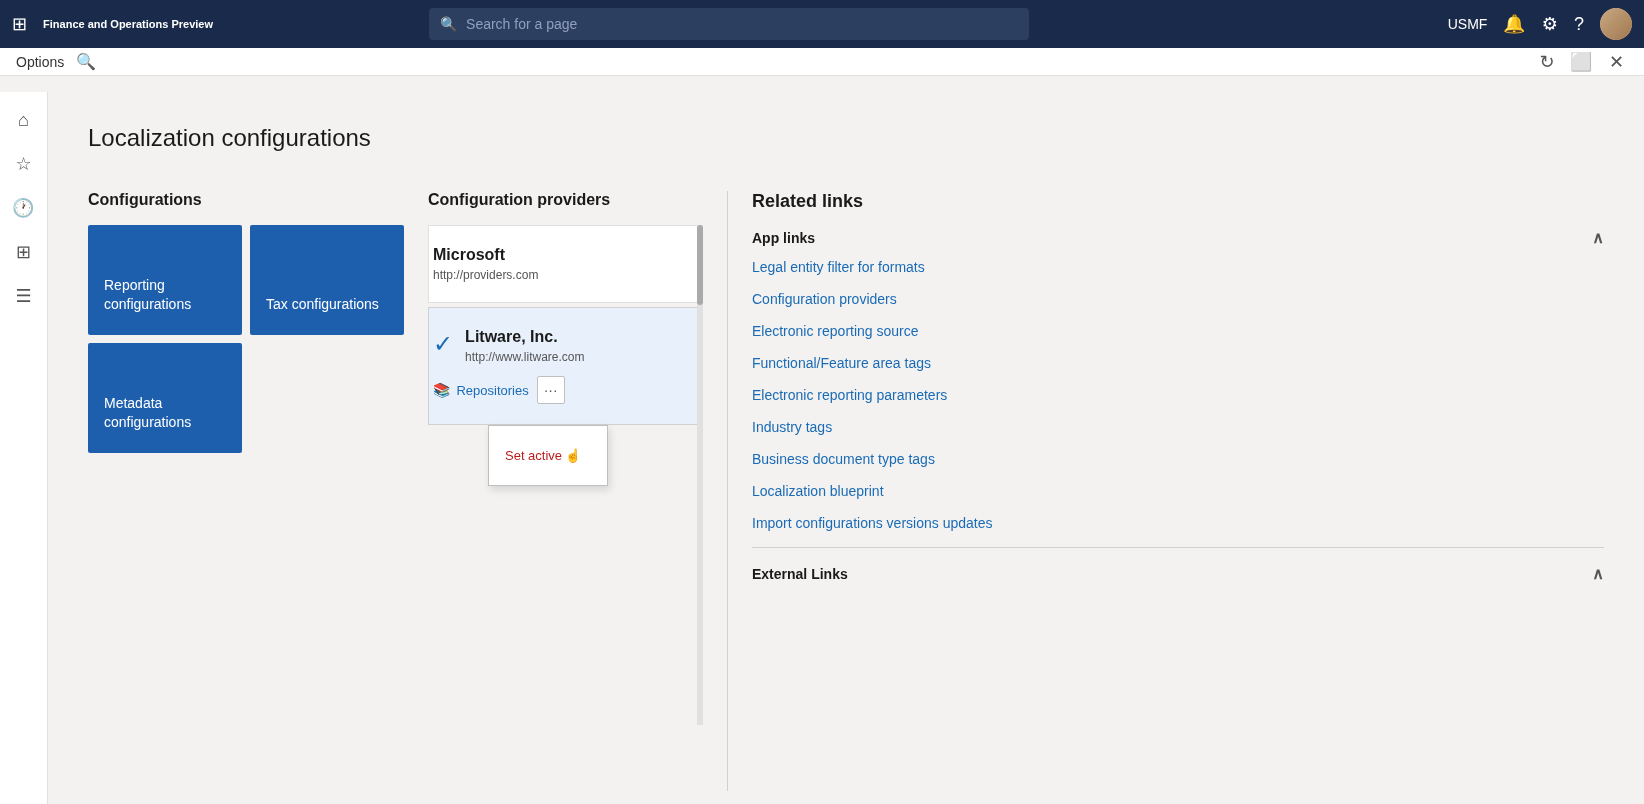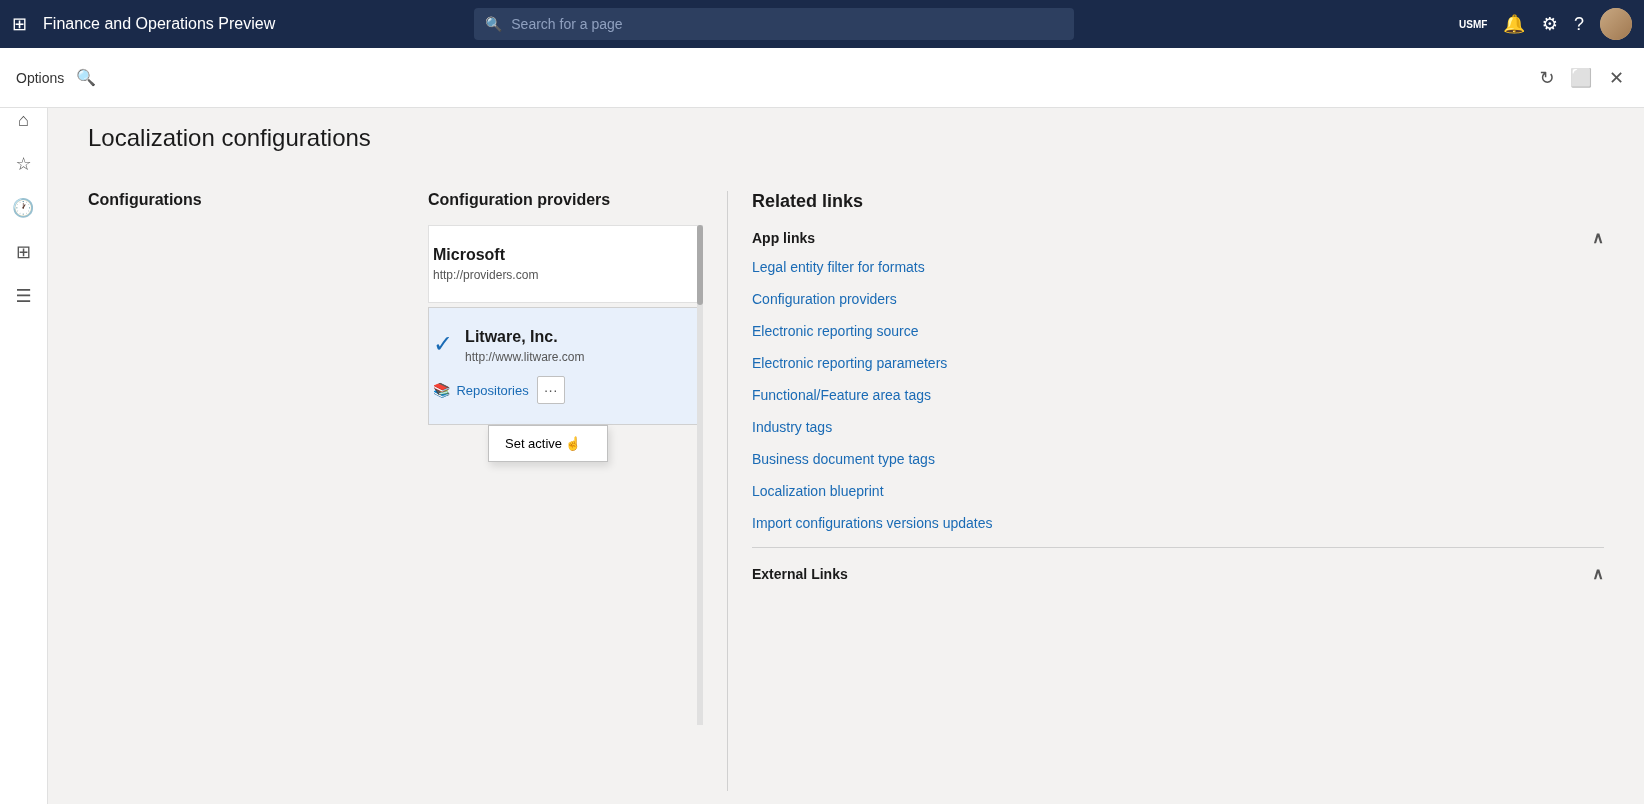--- a/index.html
+++ b/index.html
@@ -18,22 +18,22 @@
       z-index: 100;
     }
     .top-bar-grid-icon {
       color: #fff;
       font-size: 18px;
       cursor: pointer;
       margin-right: 4px;
     }
     .top-bar-title {
       color: #fff;
-      font-size: 16px;
-      font-weight: 400;
+      font-size: 11px;
+      font-weight: 700;
       white-space: nowrap;
     }
     .search-bar {
       flex: 1;
       max-width: 600px;
       margin: 0 auto;
       background: #2d3f60;
       border-radius: 4px;
       display: flex;
       align-items: center;
@@ -51,42 +51,42 @@
     }
     .search-bar input::placeholder { color: #8fa0bf; }
     .search-icon-svg { color: #8fa0bf; font-size: 14px; }
     .top-bar-right {
       margin-left: auto;
       display: flex;
       align-items: center;
       gap: 16px;
       color: #fff;
     }
-    .top-bar-company { font-size: 10px; font-weight: 700; }
+    .top-bar-company { font-size: 14px; font-weight: 400; }
     .top-bar-icon { font-size: 18px; cursor: pointer; }
     .avatar {
       width: 32px; height: 32px;
       border-radius: 50%;
       background: #c8a882;
       display: flex; align-items: center; justify-content: center;
       font-size: 13px; color: #fff; font-weight: 600;
       cursor: pointer;
       overflow: hidden;
     }
     .avatar-img {
       width: 100%; height: 100%;
       background: linear-gradient(135deg, #c8a882, #a07850);
       border-radius: 50%;
     }
 
     
     .options-bar {
       position: fixed;
       top: 48px; left: 0; right: 0;
-      height: 60px;
+      height: 28px;
       background: #fff;
       display: flex;
       align-items: center;
       padding: 0 16px;
       gap: 12px;
       border-bottom: 1px solid #e0e0e0;
       z-index: 99;
     }
     .options-label { font-size: 14px; color: #333; }
     .options-search-icon { font-size: 16px; color: #555; cursor: pointer; }
@@ -305,23 +305,23 @@
       position: absolute;
       top: 100%;
       left: 60px;
       background: #fff;
       border: 1px solid #c0c0c0;
       box-shadow: 2px 4px 8px rgba(0,0,0,0.12);
       z-index: 300;
       min-width: 120px;
     }
     .set-active-item {
-      padding: 10px 16px;
+      padding: 22px 16px;
       font-size: 13px;
-      color: #000000;
+      color: #b91c1c;
       cursor: pointer;
       border-radius: 17px;
     }
     .cursor-hand { cursor: default; }
 
   </style>
 </head>
 <body>
 
 <div class="top-bar">
@@ -360,20 +360,31 @@
   <div class="sidebar-icon">☰</div>
 </div>
 
 <div class="main-content">
   <h1 class="page-title">Localization configurations</h1>
 
   <div class="three-col">
 
     <div class="col-configurations">
       <div class="col-title">Configurations</div>
+      <div class="tile-grid">
+        <div class="tile">
+          <span>Reporting configurations</span>
+        </div>
+        <div class="tile">
+          <span>Tax configurations</span>
+        </div>
+        <div class="tile" style="grid-column: 1;">
+          <span>Metadata configurations</span>
+        </div>
+      </div>
     </div>
 
     <div class="col-providers">
       <div class="col-title">Configuration providers</div>
       <div class="col-providers-scroll">
 
         <div class="provider-card">
           <div class="provider-name">Microsoft</div>
           <div class="provider-url">http://providers.com</div>
         </div>
@@ -414,22 +425,22 @@
       <div class="related-section-title">Related links</div>
 
       <div class="related-group-title">
         <span>App links</span>
         <span class="collapse-icon">∧</span>
       </div>
 
       <a class="related-link">Legal entity filter for formats</a>
       <a class="related-link">Configuration providers</a>
       <a class="related-link">Electronic reporting source</a>
+      <a class="related-link">Functional/Feature area tags</a>
       <a class="related-link">Electronic reporting parameters</a>
-      <a class="related-link">Functional/Feature area tags</a>
       <a class="related-link">Industry tags</a>
       <a class="related-link">Business document type tags</a>
       <a class="related-link">Localization blueprint</a>
       <a class="related-link">Import configurations versions updates</a>
 
       <hr class="related-divider">
 
       <div class="related-group-title">
         <span>External Links</span>
         <span class="collapse-icon">∧</span>

